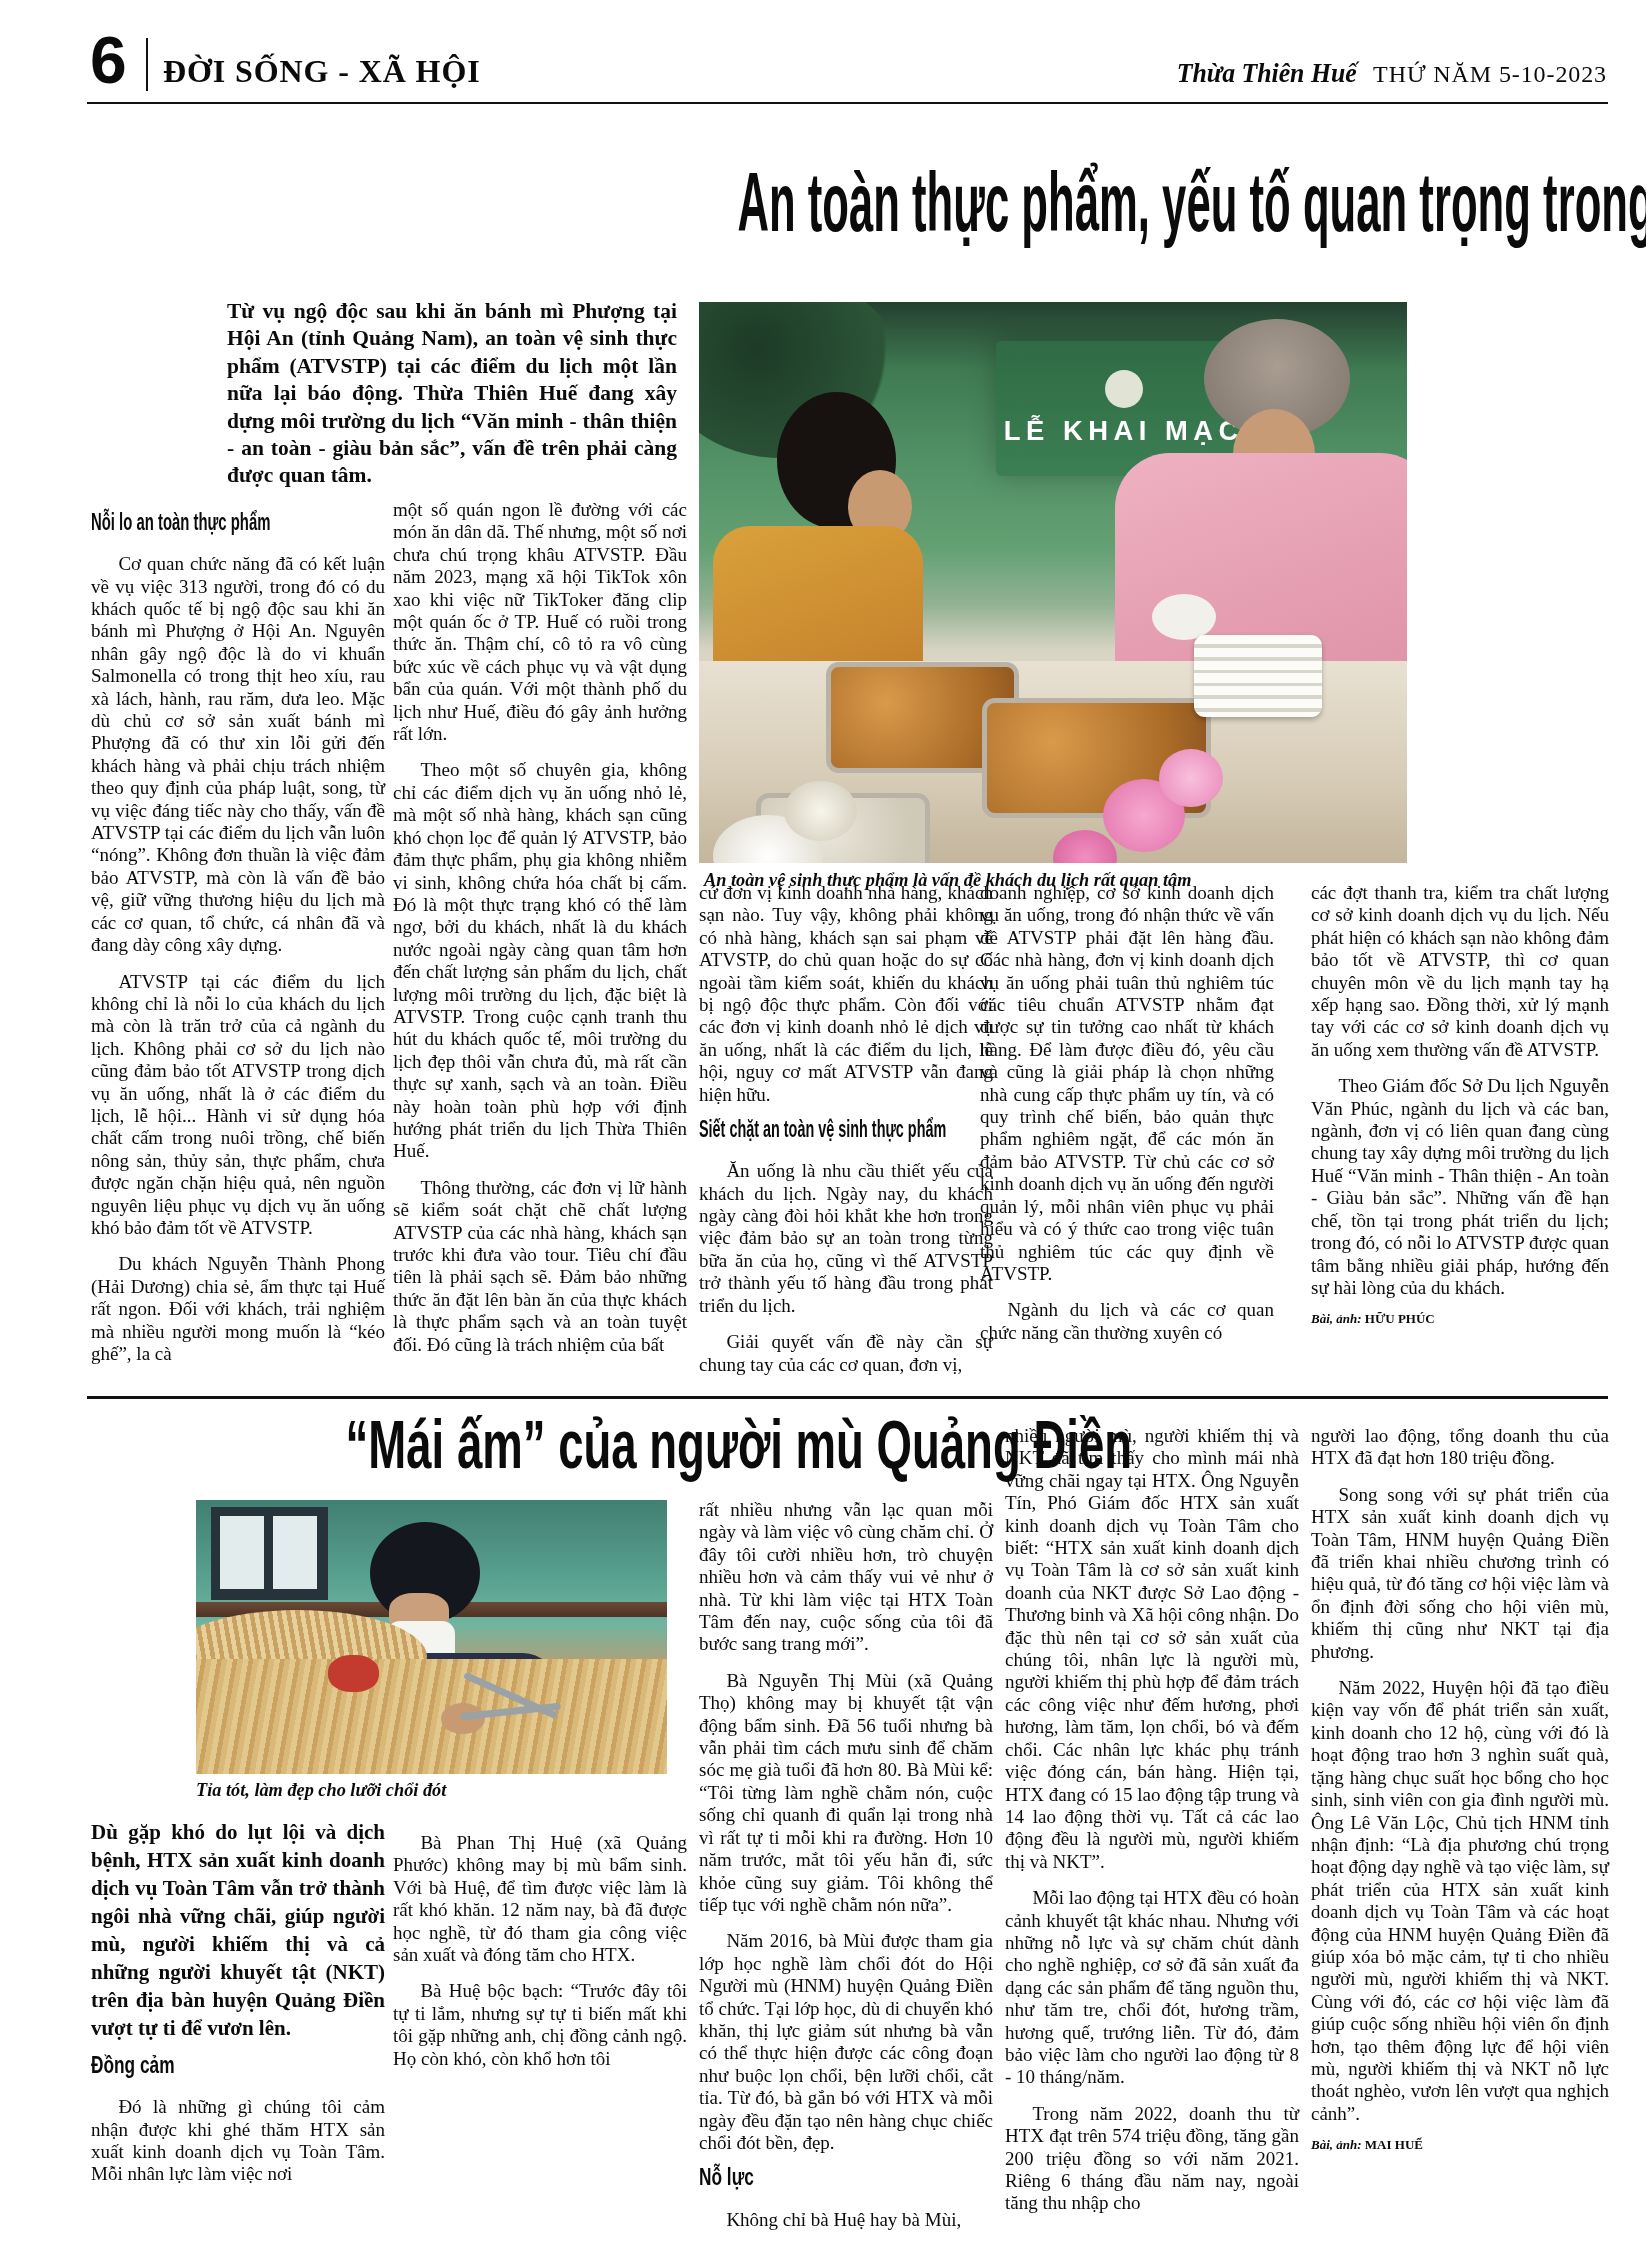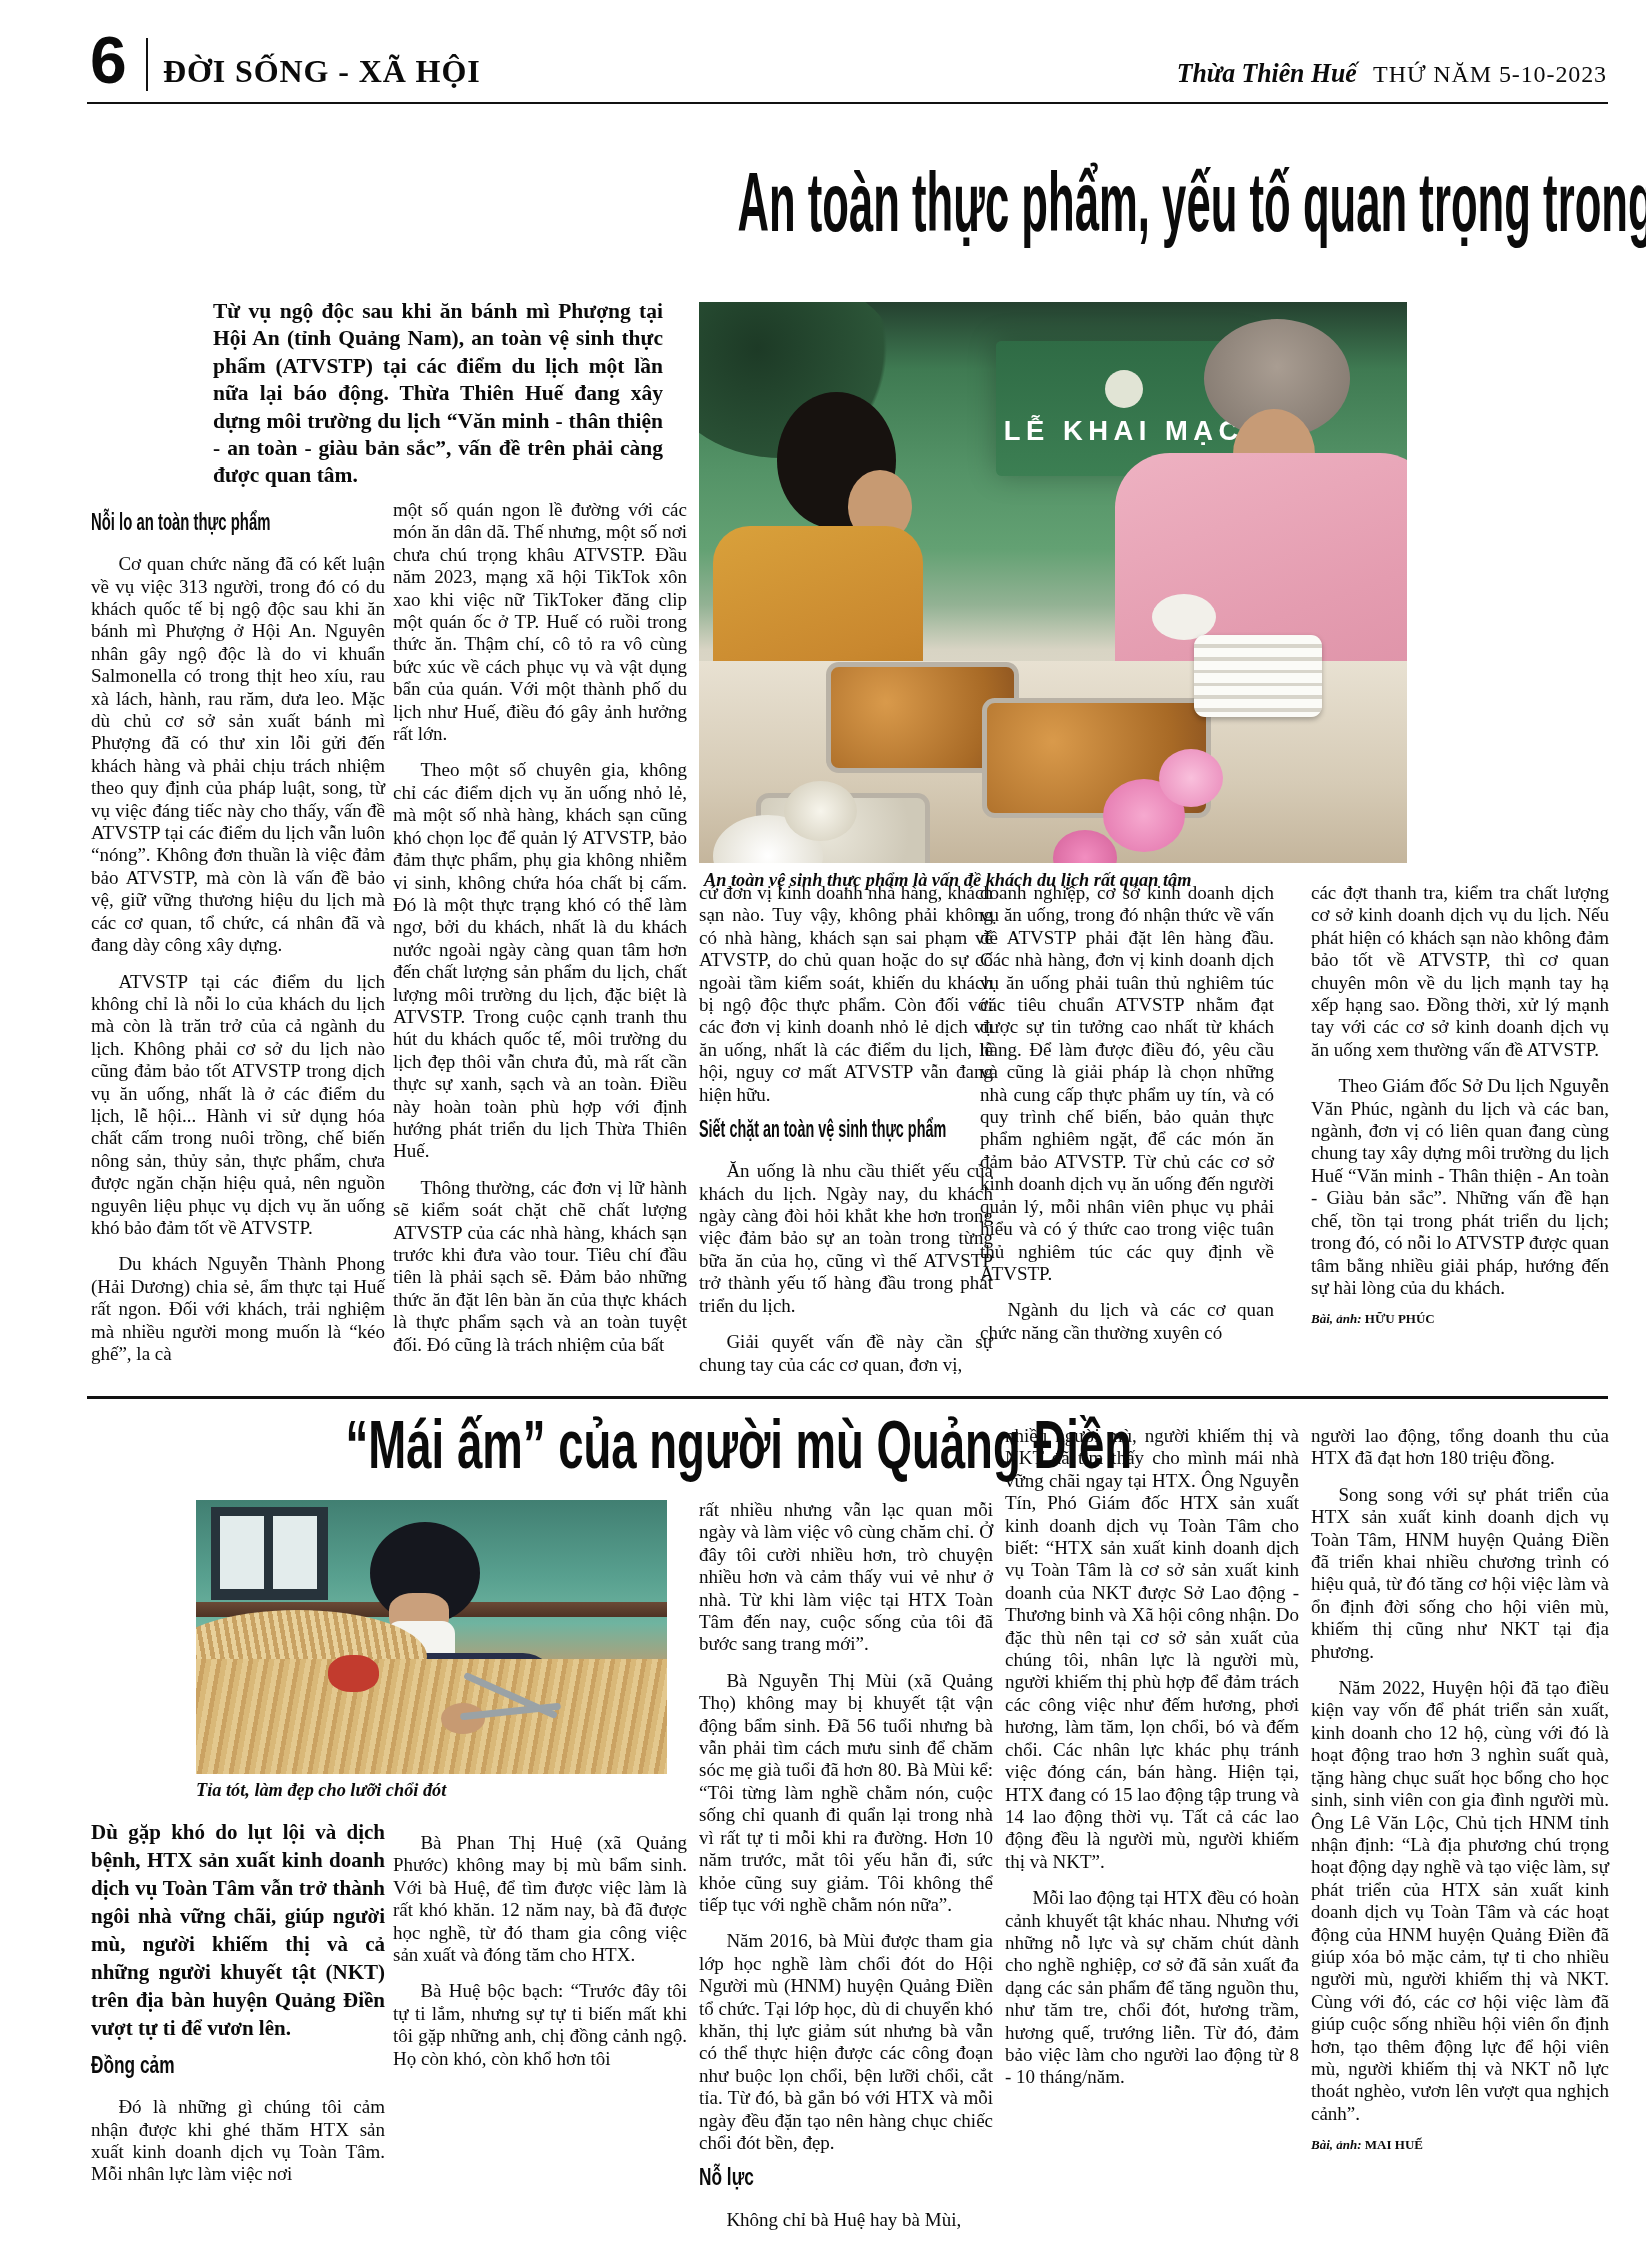--- a/index.html
+++ b/index.html
@@ -20,21 +20,21 @@
 
   
   .headline1{position:absolute;left:146px;top:154px;width:1462px;text-align:center;white-space:nowrap;}
   .headline1 span{display:inline-block;font-family:"Liberation Sans",sans-serif;font-weight:bold;
                   font-size:84px;line-height:1.15;transform:scaleX(.52);transform-origin:center;}
   .headline2{position:absolute;left:143px;top:1407px;width:914px;text-align:center;white-space:nowrap;}
   .headline2 span{display:inline-block;font-family:"Liberation Sans",sans-serif;font-weight:bold;
                   font-size:69px;line-height:1.1;transform:scaleX(.66);transform-origin:center;}
 
   
-  .lead{position:absolute;left:213px;top:298px;width:450px;font-weight:bold;
+  .lead{position:absolute;left:227px;top:298px;width:450px;font-weight:bold;
         font-size:21.5px;line-height:27.4px;text-align:justify;}
   .intro2{font-weight:bold;font-size:21px;line-height:28px;text-align:justify;}
   .col{position:absolute;text-align:justify;font-size:19px;line-height:22.4px;}
   .col p{margin:0;}
   .col p.ind{text-indent:27.4px;margin-top:14px;}
   .subhead{display:inline-block;white-space:nowrap;font-family:"Liberation Sans",sans-serif;
            font-weight:bold;font-size:24px;line-height:27.4px;margin:9.1px 0 3.7px 0;
            transform-origin:0 50%;}
   .byline{text-align:left;margin-top:9.1px;font-size:13px;}
   .byline .bl{font-weight:bold;font-style:italic;}
@@ -245,20 +245,21 @@
     <p>rất nhiều nhưng vẫn lạc quan mỗi ngày và làm việc vô cùng chăm chỉ. Ở đây tôi cười nhiều hơn, trò chuyện nhiều hơn và cảm thấy vui vẻ như ở nhà. Từ khi làm việc tại HTX Toàn Tâm đến nay, cuộc sống của tôi đã bước sang trang mới”.</p>
     <p class="ind">Bà Nguyễn Thị Mùi (xã Quảng Thọ) không may bị khuyết tật vận động bẩm sinh. Đã 56 tuổi nhưng bà vẫn phải tìm cách mưu sinh để chăm sóc mẹ già tuổi đã hơn 80. Bà Mùi kể: “Tôi từng làm nghề chằm nón, cuộc sống chỉ quanh đi quẩn lại trong nhà vì rất tự ti mỗi khi ra đường. Hơn 10 năm trước, mắt tôi yếu hẳn đi, sức khỏe cũng suy giảm. Tôi không thể tiếp tục với nghề chằm nón nữa”.</p>
     <p class="ind">Năm 2016, bà Mùi được tham gia lớp học nghề làm chổi đót do Hội Người mù (HNM) huyện Quảng Điền tổ chức. Tại lớp học, dù di chuyển khó khăn, thị lực giảm sút nhưng bà vẫn có thể thực hiện được các công đoạn như buộc lọn chổi, bện lưỡi chổi, cắt tỉa. Từ đó, bà gắn bó với HTX và mỗi ngày đều đặn tạo nên hàng chục chiếc chổi đót bền, đẹp.</p>
     <span class="subhead" style="transform:scaleX(.72);">Nỗ lực</span>
     <p class="ind">Không chỉ bà Huệ hay bà Mùi,</p>
   </div>
 
   <div class="col a2c4">
     <p>nhiều người mù, người khiếm thị và NKT đã tìm thấy cho mình mái nhà vững chãi ngay tại HTX. Ông Nguyễn Tín, Phó Giám đốc HTX sản xuất kinh doanh dịch vụ Toàn Tâm cho biết: “HTX sản xuất kinh doanh dịch vụ Toàn Tâm là cơ sở sản xuất kinh doanh của NKT được Sở Lao động - Thương binh và Xã hội công nhận. Do đặc thù nên tại cơ sở sản xuất của chúng tôi, nhân lực là người mù, người khiếm thị phù hợp để đảm trách các công việc như đếm hương, phơi hương, làm tăm, lọn chổi, bó và đếm chổi. Các nhân lực khác phụ tránh việc đóng cán, bán hàng. Hiện tại, HTX đang có 15 lao động tập trung và 14 lao động thời vụ. Tất cả các lao động đều là người mù, người khiếm thị và NKT”.</p>
     <p class="ind">Mỗi lao động tại HTX đều có hoàn cảnh khuyết tật khác nhau. Nhưng với những nỗ lực và sự chăm chút dành cho nghề nghiệp, cơ sở đã sản xuất đa dạng các sản phẩm để tăng nguồn thu, như tăm tre, chổi đót, hương trầm, hương quế, trướng liễn. Từ đó, đảm bảo việc làm cho người lao động từ 8 - 10 tháng/năm.</p>
+    <p class="ind">Trong năm 2022, doanh thu từ HTX đạt trên 574 triệu đồng, tăng gần 200 triệu đồng so với năm 2021. Riêng 6 tháng đầu năm nay, ngoài tăng thu nhập cho</p>
   </div>
 
   <div class="col a2c5">
     <p>người lao động, tổng doanh thu của HTX đã đạt hơn 180 triệu đồng.</p>
     <p class="ind">Song song với sự phát triển của HTX sản xuất kinh doanh dịch vụ Toàn Tâm, HNM huyện Quảng Điền đã triển khai nhiều chương trình có hiệu quả, từ đó tăng cơ hội việc làm và ổn định đời sống cho hội viên mù, khiếm thị cũng như NKT tại địa phương.</p>
     <p class="ind">Năm 2022, Huyện hội đã tạo điều kiện vay vốn để phát triển sản xuất, kinh doanh cho 12 hộ, cùng với đó là hoạt động trao hơn 3 nghìn suất quà, tặng hàng chục suất học bổng cho học sinh, sinh viên con gia đình người mù. Ông Lê Văn Lộc, Chủ tịch HNM tỉnh nhận định: “Là địa phương chú trọng hoạt động dạy nghề và tạo việc làm, sự phát triển của HTX sản xuất kinh doanh dịch vụ Toàn Tâm và các hoạt động của HNM huyện Quảng Điền đã giúp xóa bỏ mặc cảm, tự ti cho nhiều người mù, người khiếm thị và NKT. Cùng với đó, các cơ hội việc làm đã giúp cuộc sống nhiều hội viên ổn định hơn, tạo thêm động lực để hội viên mù, người khiếm thị và NKT nỗ lực thoát nghèo, vươn lên vượt qua nghịch cảnh”.</p>
     <div class="byline">
       <span class="bl">Bài, ảnh:</span>
       <span class="bn">MAI HUẾ</span>
     </div>

